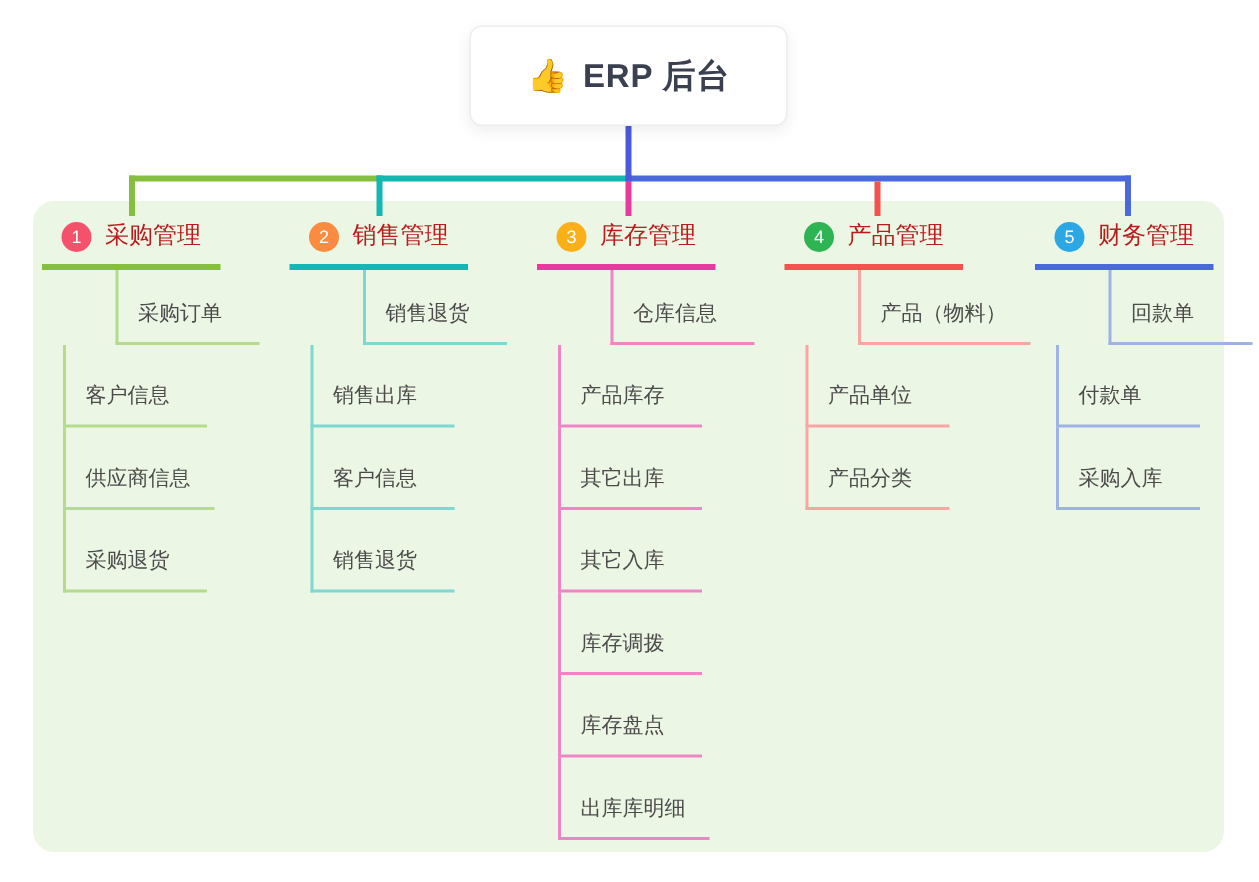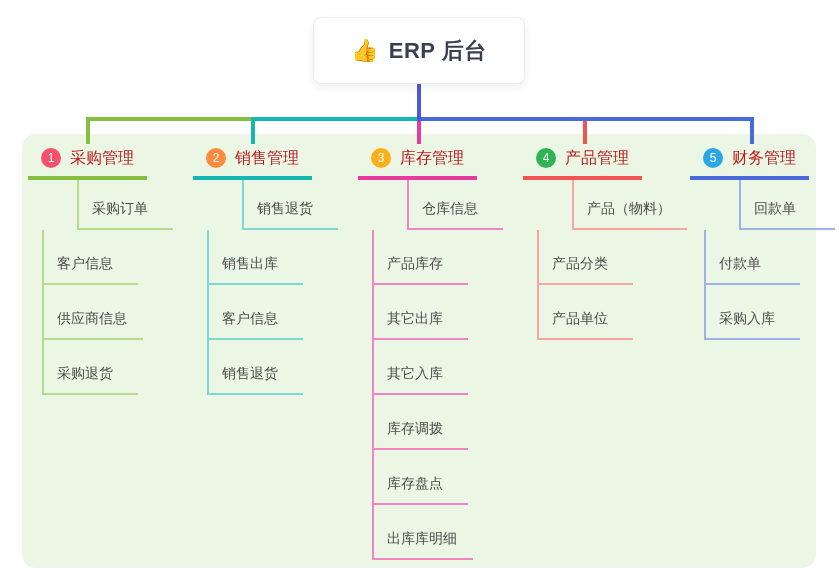--- a/index.html
+++ b/index.html
@@ -150,24 +150,24 @@
   <div class="branch" style="left: 523px; --line: #f4524e; --light: #f9a6a3; --badge: #2fb454;">
     <div class="branch-header">
       <span class="badge">4</span>
       <span class="branch-label">产品管理</span>
     </div>
     <div class="branch-children">
       <div class="child">
           <span class="child-label">产品（物料）</span>
         </div>
       <div class="child">
-          <span class="child-label">产品分类</span>
+          <span class="child-label">产品单位</span>
         </div>
       <div class="child">
-          <span class="child-label">产品单位</span>
+          <span class="child-label">产品分类</span>
         </div>
     </div>
   </div>
 
   <div class="branch" style="left: 690px; --line: #4a6adc; --light: #9fb2e6; --badge: #2ba7e3;">
     <div class="branch-header">
       <span class="badge">5</span>
       <span class="branch-label">财务管理</span>
     </div>
     <div class="branch-children">

